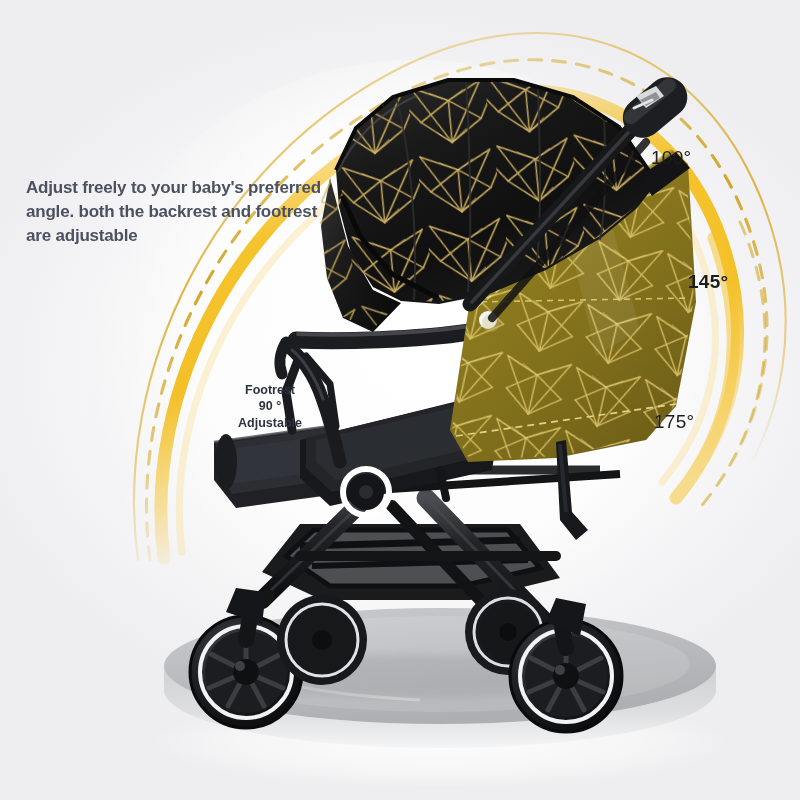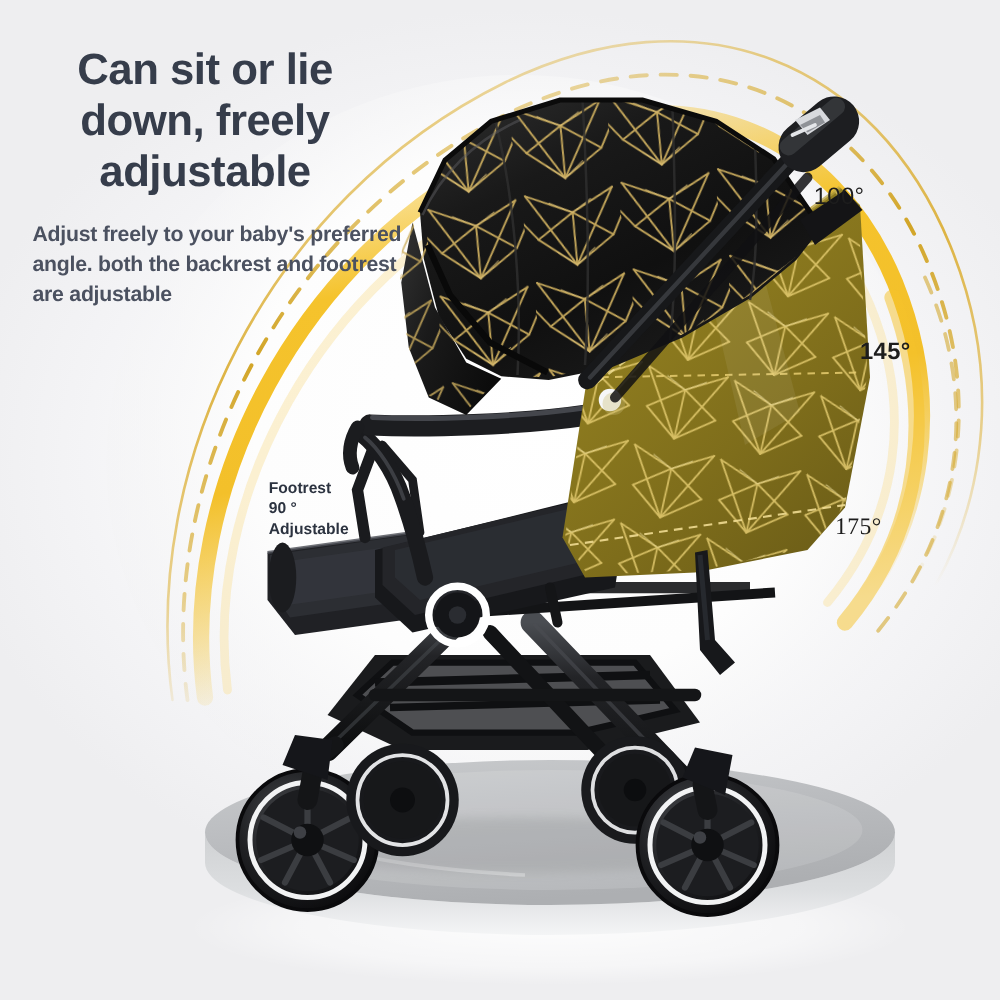--- a/index.html
+++ b/index.html
@@ -31,27 +31,27 @@
     position:absolute;left:26px;top:176px;width:295px;
     font-size:17px;line-height:1.42;font-weight:700;
     color:#4b5160;letter-spacing:-0.2px;
   }
   .angle-label{
     position:absolute;font-size:19px;font-weight:400;color:#1d1d1d;
     letter-spacing:0.3px;white-space:nowrap;
   }
   #angle-100{left:651px;top:147px;}
   #angle-145{left:688px;top:271px;font-weight:bold;}
-  #angle-175{left:668px;top:411px;font-family:Liberation Serif, serif;}
+  #angle-175{left:654px;top:411px;}
 
   #footrest-note{
     position:absolute;left:215px;top:382px;width:110px;
     font-size:12.5px;line-height:1.30;font-weight:700;color:#2c3340;
   }
-  #footrest-note .ln{display:block;}
+  #footrest-note .ln{display:block;text-align:center;}
 </style>
 </head>
 <body>
 
 <div id="stage">
 
   <svg id="artwork" viewBox="0 0 800 800">
     <defs>
 
       <radialGradient id="stageGlow" cx="52%" cy="44%" r="62%">
@@ -408,21 +408,20 @@
 
     <g opacity="0.95">
       <path d="M714,238 C748,330 738,424 676,498" fill="none" stroke="#f5c32c" stroke-width="13" stroke-linecap="round" opacity="0.55"></path>
       <path d="M740,222 C784,320 770,426 698,510" fill="none" stroke="#d2a527" stroke-width="3" stroke-dasharray="13 11" stroke-linecap="round" opacity="0.6"></path>
     </g>
 
   </svg>
 
   <div class="txt-layer">
 
-    <div id="headline">Can sit or lie down, freely adjustable</div>
 
     <div id="subhead">Adjust freely to your baby's preferred angle. both the backrest and footrest are adjustable</div>
 
     <div class="angle-label" id="angle-100">100°</div>
     <div class="angle-label" id="angle-145">145°</div>
     <div class="angle-label" id="angle-175">175°</div>
 
     <div id="footrest-note">
       <span class="ln">Footrest</span>
       <span class="ln">90 °</span>

